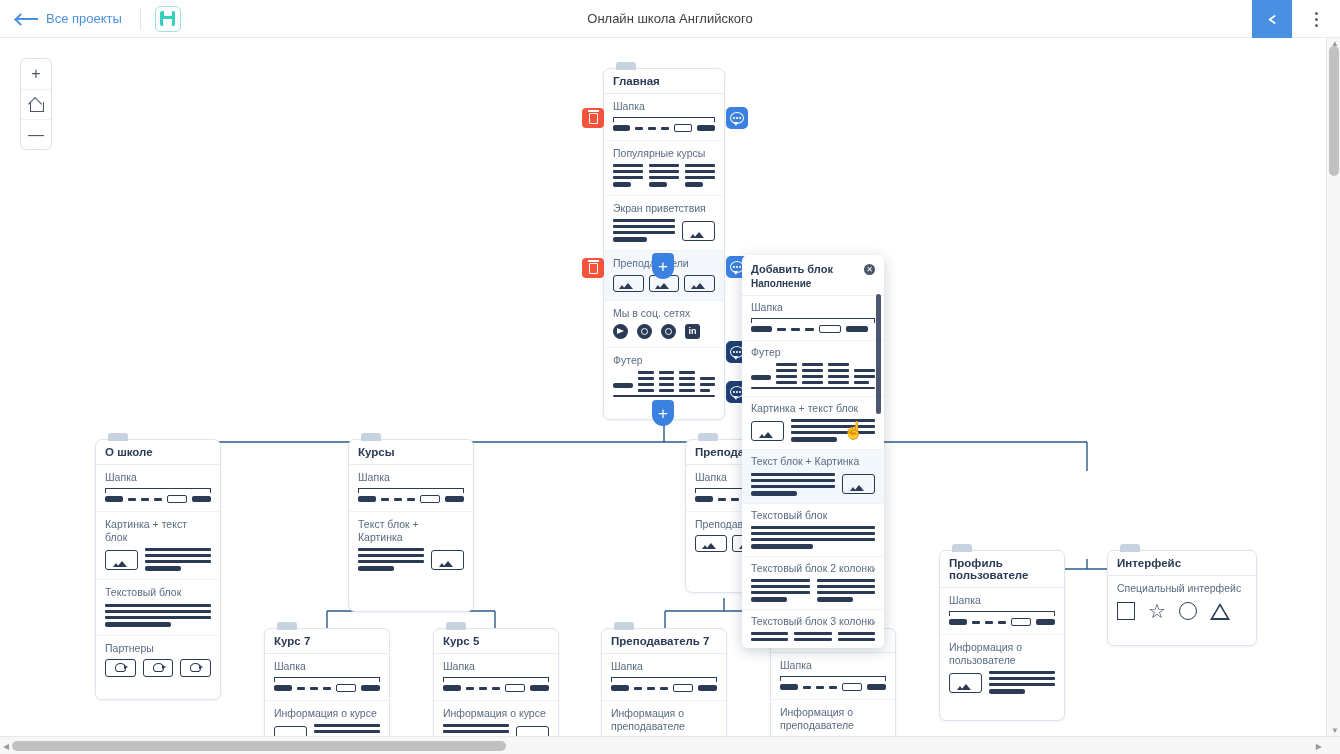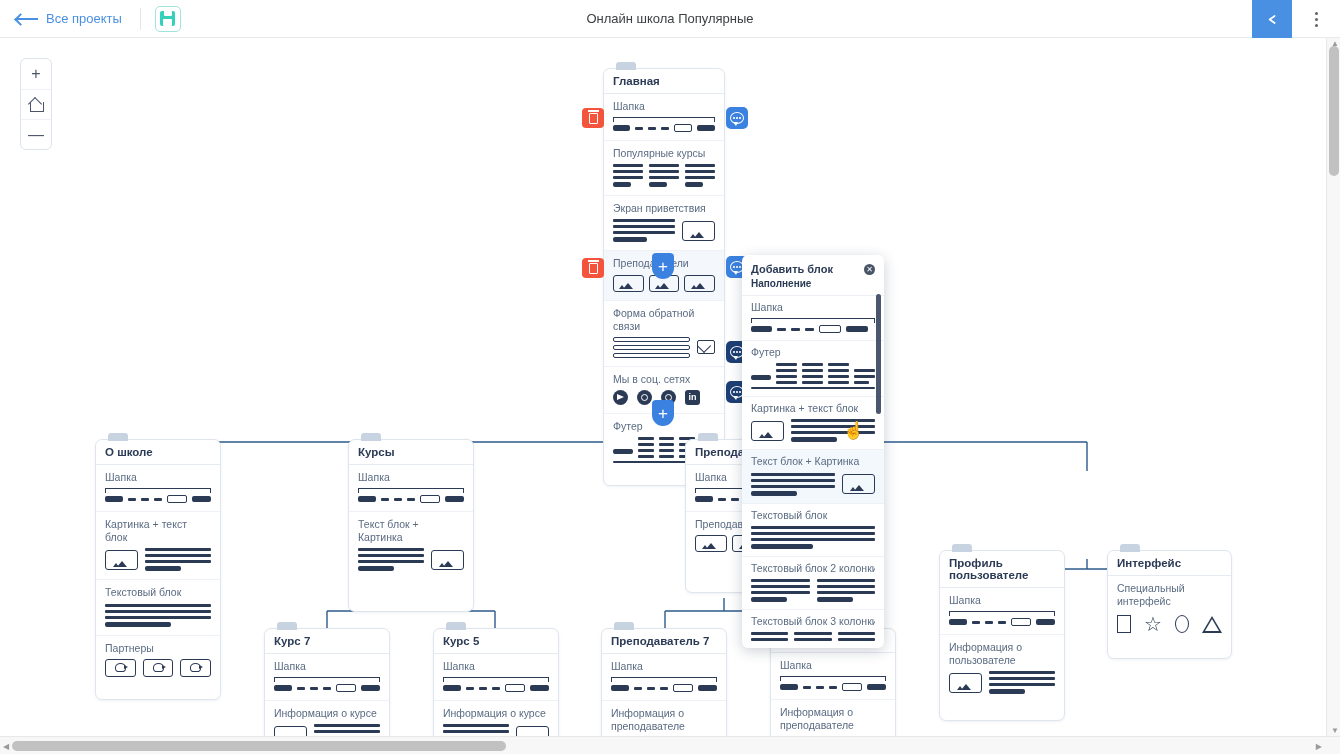--- a/index.html
+++ b/index.html
@@ -337,21 +337,21 @@
 
 <div class="topbar">
   <div class="back-link">
     <span class="arrow-left"></span>
     <span>Все проекты</span>
   </div>
   <div class="topbar-sep"></div>
   <div class="save-btn">
     <span class="floppy"></span>
   </div>
-  <div class="doc-title">Онлайн школа Популярные</div>
+  <div class="doc-title">Онлайн школа Английского</div>
   <div class="share-btn">
     <svg width="17" height="17" viewBox="0 0 24 24">
       <path d="M15 7 L8 12 L15 17" fill="none" stroke="#ffffff" stroke-width="2.4" stroke-linecap="round" stroke-linejoin="round"></path>
     </svg>
   </div>
   <div class="kebab">
     <i></i>
     <i></i>
     <i></i>
   </div>
@@ -461,31 +461,20 @@
           </div>
         <div class="imgbox" style="flex:1;height:17px">
             <span class="mount"></span>
           </div>
         <div class="imgbox" style="flex:1;height:17px">
             <span class="mount"></span>
           </div>
       </div>
     </div>
 
-    <div class="blk">
-      <div class="blk-label">Форма обратной связи</div>
-      <div style="display:flex; gap:7px; align-items:center;">
-        <div class="lines-stack" style="flex:1">
-          <div class="pill open" style="height:5px"></div>
-          <div class="pill open" style="height:5px"></div>
-          <div class="pill open" style="height:5px"></div>
-        </div>
-        <span class="envelope"></span>
-      </div>
-    </div>
 
     <div class="blk">
       <div class="blk-label">Мы в соц. сетях</div>
       <div class="soc-row">
         <span class="soc circ">
             <span class="soc-tg"></span>
           </span>
         <span class="soc circ">
             <span class="soc-cam"></span>
           </span>
@@ -844,21 +833,21 @@
         <div class="lines-stack" style="flex:1">
           <div class="bar"></div>
             <div class="bar"></div>
             <div class="bar"></div>
             <div class="bar th" style="width:55%"></div>
         </div>
       </div>
     </div>
   </div>
 
-  <div class="card" style="left:1107px; top:512px; width:125px;">
+  <div class="card" style="left:1107px; top:512px; width:150px;">
     <div class="card-tab"></div>
     <div class="card-title">Интерфейс</div>
     <div class="blk" style="padding-bottom:24px">
       <div class="blk-label">Специальный интерфейс</div>
       <div style="display:flex; gap:13px; align-items:center; margin-top:6px;">
         <span class="shp-sq"></span>
         <span class="shp-star">☆</span>
         <span class="shp-ci"></span>
         <span class="shp-tr"></span>
       </div>

